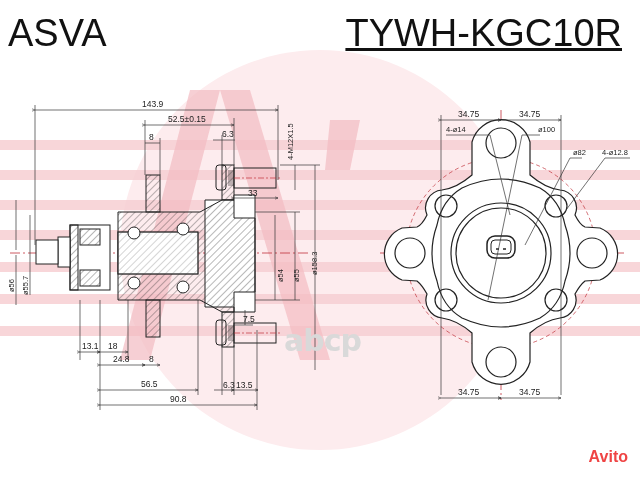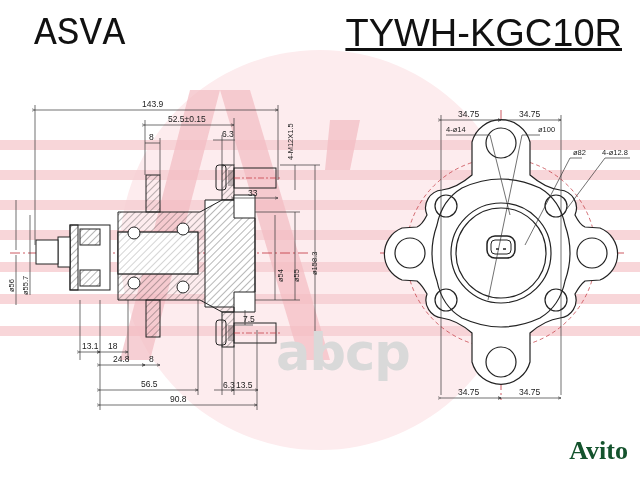--- a/index.html
+++ b/index.html
@@ -1,24 +1,24 @@
 <!DOCTYPE html>
 <html><head>
 <meta charset="utf-8">
 <style>
   html, body { margin:0; padding:0; background:#ffffff; }
   body { width:640px; height:480px; position:relative; overflow:hidden; font-family:"Liberation Sans", sans-serif; }
   .title { position:absolute; top:12px; font-size:38px; color:#111; font-weight:normal; letter-spacing:0px; font-family:"Liberation Sans", sans-serif; }
-  #brand { left:34px;font-family:Liberation Mono, monospace; }
+  #brand { left:8px; }
   #part { right:18px;text-decoration:underline; }
   svg { position:absolute; left:0; top:0; }
   .dim { font-family:"Liberation Sans", sans-serif; font-size:8.5px; fill:#222; }
   .dimv { font-family:"Liberation Sans", sans-serif; font-size:7.5px; fill:#222; }
-  .wm { position:absolute; right:12px; bottom:14px; font-size:26px; color:#14532d; font-family:Liberation Serif, serif; font-weight:bold; }
-  .wm2 { position:absolute; left:276px; top:323px; font-size:51px; color:#d9d9d9; font-family:"DejaVu Sans", sans-serif; font-weight:bold; letter-spacing:-1px; }
+  .wm { position:absolute; right:12px; bottom:14px; font-size:16px; color:#ef4444; font-family:Liberation Sans, sans-serif; font-weight:bold; }
+  .wm2 { position:absolute; left:284px; top:323px; font-size:30px; color:#d9d9d9; font-family:"DejaVu Sans", sans-serif; font-weight:bold; letter-spacing:-1px; }
 </style>
 </head>
 <body>
 
 <svg width="640" height="480" viewBox="0 0 640 480">
   <circle cx="320" cy="250" r="200" fill="#fdecee"></circle>
   <g fill="#f7cfd3" opacity="0.85">
     <rect x="0" y="140" width="640" height="10"></rect>
     <rect x="0" y="170" width="640" height="10"></rect>
     <rect x="0" y="200" width="640" height="10"></rect>

